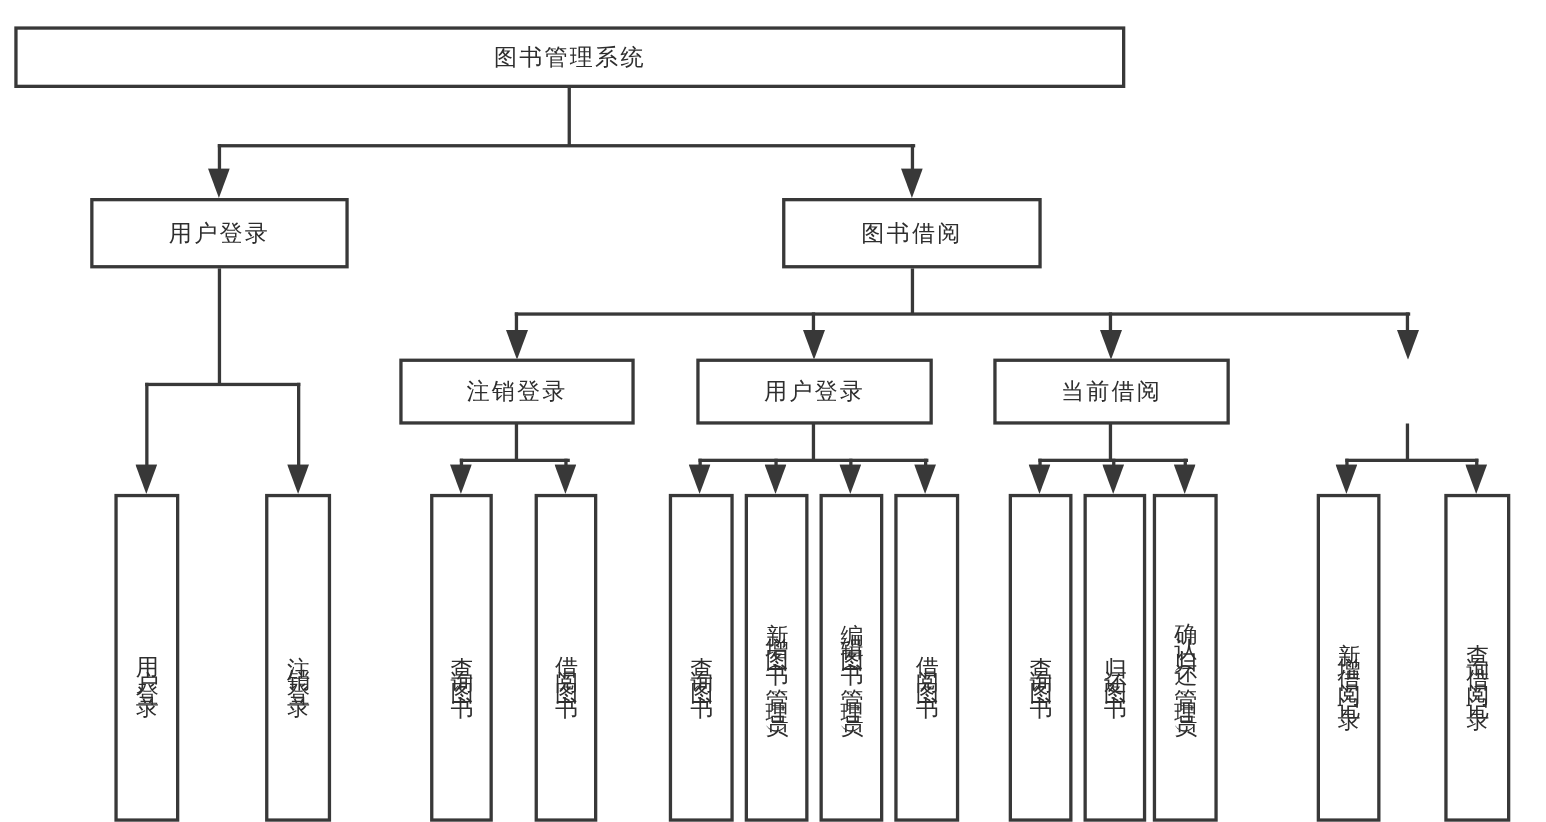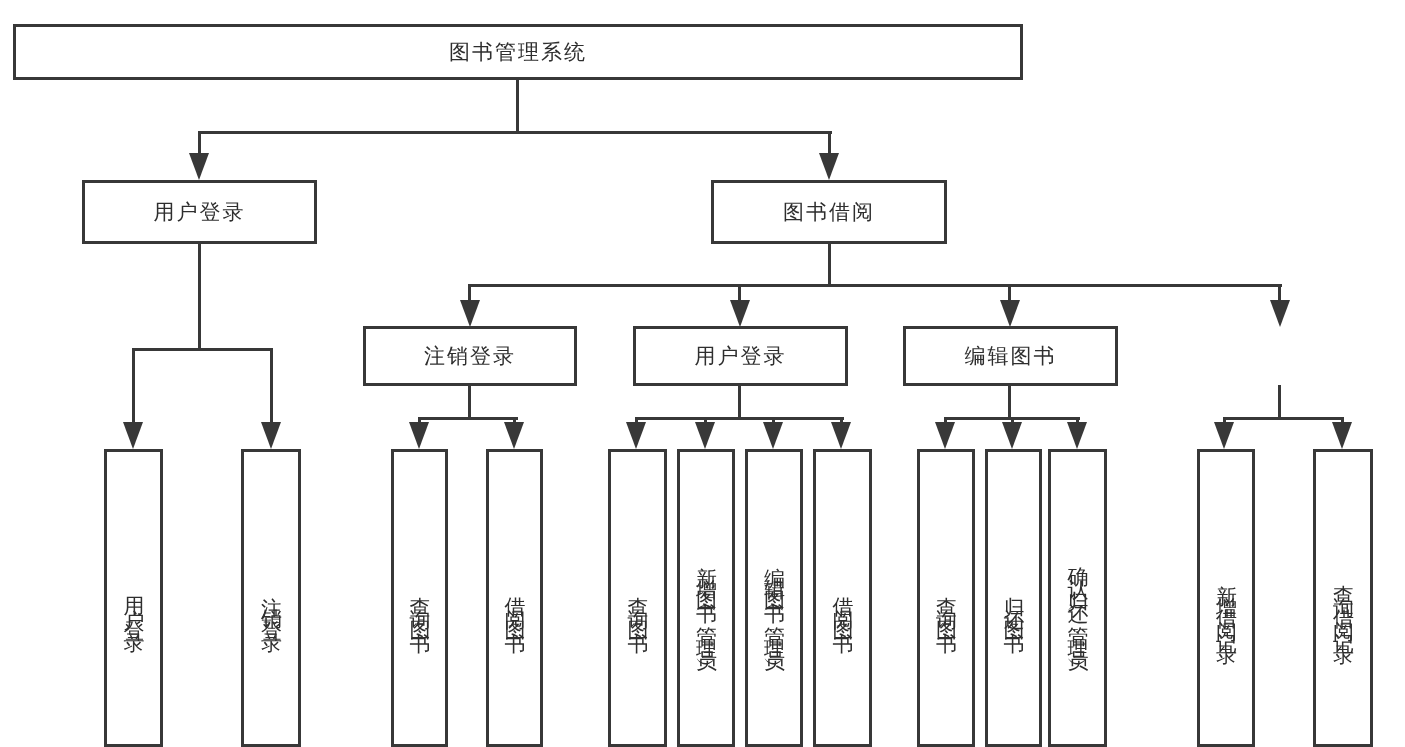--- a/index.html
+++ b/index.html
@@ -70,21 +70,21 @@
   <div class="ln" style="left:1278px;top:272px;width:3px;height:20px"></div>
   <div class="ah" style="left:1270px;top:288px"></div>
 
   <div class="box" style="left:363px;top:314px;width:214px;height:60px">
     <span class="hlbl">注销登录</span>
   </div>
   <div class="box" style="left:633px;top:314px;width:215px;height:60px">
     <span class="hlbl">用户登录</span>
   </div>
   <div class="box" style="left:903px;top:314px;width:215px;height:60px">
-    <span class="hlbl">编辑图书</span>
+    <span class="hlbl">当前借阅</span>
   </div>
 
   <div class="ln" style="left:468px;top:373px;width:3px;height:34px"></div>
   <div class="ln" style="left:418px;top:405px;width:100px;height:3px"></div>
   <div class="ln" style="left:418px;top:405px;width:3px;height:9px"></div>
   <div class="ah" style="left:409px;top:410px"></div>
   <div class="ln" style="left:513px;top:405px;width:3px;height:9px"></div>
   <div class="ah" style="left:504px;top:410px"></div>
 
   <div class="ln" style="left:738px;top:373px;width:3px;height:34px"></div>

